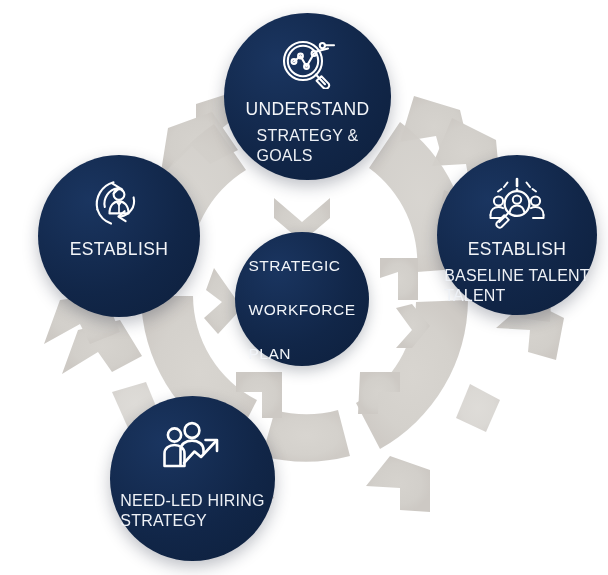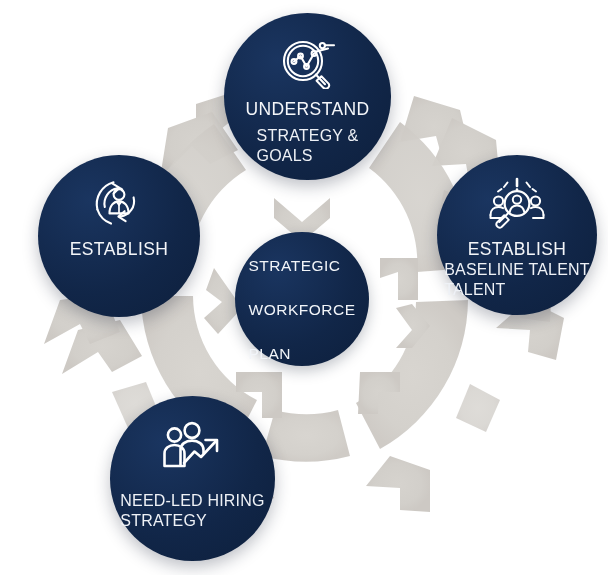--- a/index.html
+++ b/index.html
@@ -64,21 +64,21 @@
     padding-top: 24px;
   }
   #node-understand .node-title { margin-top: 10px; }
   #node-understand .node-sub { margin-top: 6px; }
 
   #node-establish {
     left: 437px; top: 155px; width: 160px; height: 160px;
     padding-top: 20px;
   }
   #node-establish .node-title { margin-top: 10px; }
-  #node-establish .node-sub { }
+  #node-establish .node-sub { margin-top: 6px; }
 
   #node-identify {
     left: 352px; top: 396px; width: 161px; height: 161px;
     padding-top: 26px;
   }
   #node-identify .node-title { margin-top: 16px; }
   #node-identify .node-sub { margin-top: 7px; }
 
   #node-develop {
     left: 110px; top: 396px; width: 165px; height: 165px;

